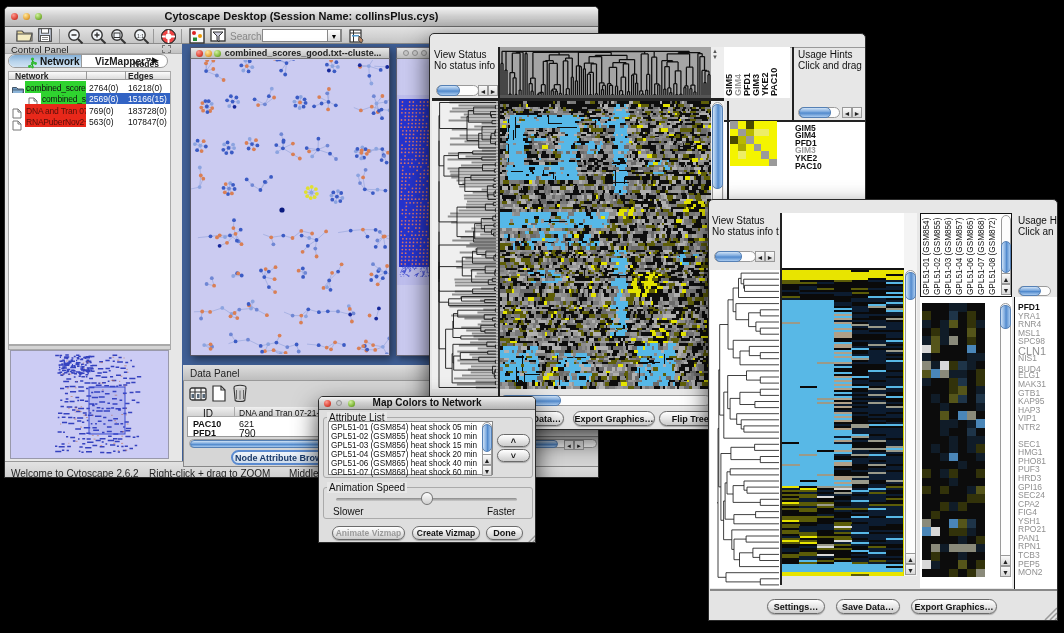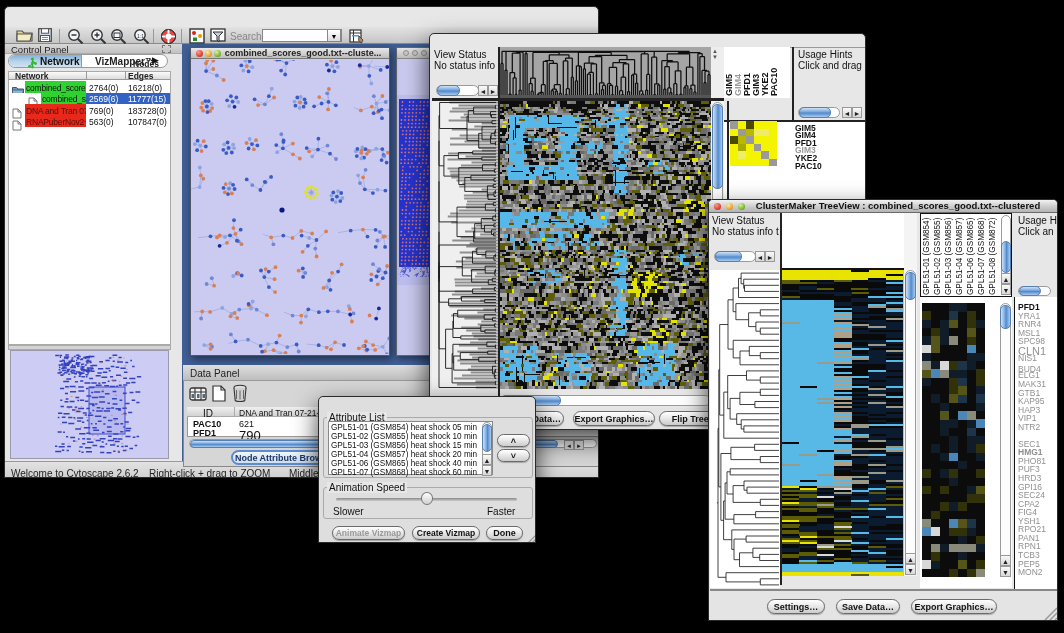--- a/index.html
+++ b/index.html
@@ -20,20 +20,21 @@
 font-weight:bold;color:#111;text-align:center;box-shadow:0 1px 1px rgba(0,0,0,.25);}
 .trk{position:absolute;background:#fdfdfd;border:1px solid #9a9a9a;border-radius:6px;}
 .th{position:absolute;border-radius:5px;border:1px solid #5580b5;
 background:linear-gradient(90deg,#cfe2f6,#76a5dc 45%,#4f88cc 55%,#a9cbf0);}
 .thv{position:absolute;border-radius:5px;border:1px solid #5580b5;
 background:linear-gradient(#cfe2f6,#76a5dc 45%,#4f88cc 55%,#a9cbf0);}
 .arr{position:absolute;background:linear-gradient(#fafafa,#d8d8d8);
 border:1px solid #999;color:#222;text-align:center;}
 </style></head><body>
 <div class="win" style="left:4px;top:6px;width:595px;height:472px;z-index:1;">
+    <div class="tb" style="height:20px;font-size:11px;line-height:19px;"><span class="lt ltr" style="left:6px;"></span><span class="lt lty" style="left:18px;"></span><span class="lt ltg" style="left:30px;"></span>Cytoscape Desktop (Session Name: collinsPlus.cys)</div>
     <div class="abs" style="left:0px;top:20px;width:595px;height:17px;background:linear-gradient(#e2e2e2,#c6c6c6);border-bottom:1px solid #8a8a8a;"></div>
     <div class="abs" style="left:11px;top:21px;width:18px;height:16px;"><svg width="17" height="14" viewBox="0 0 17 14">
         <path d="M1 3h5l2 2h8v8H1z" fill="#e8d89a" stroke="#555" stroke-width="1.2"></path>
         <path d="M1 6h15l-2 7H1z" fill="#f4ecc2" stroke="#555" stroke-width="1.2"></path>
       </svg></div>
     <div class="abs" style="left:33px;top:21px;width:18px;height:16px;"><svg width="14" height="14" viewBox="0 0 14 14">
         <rect x="0.7" y="0.7" width="12.6" height="12.6" fill="#cfd8e8" stroke="#444" stroke-width="1.2"></rect>
         <rect x="3.5" y="0.7" width="7" height="4.5" fill="#fff" stroke="#555"></rect>
         <rect x="2.5" y="7.5" width="9" height="6" fill="#fff" stroke="#555"></rect>
         <rect x="4" y="9" width="6" height="1" fill="#888"></rect>
@@ -123,21 +124,21 @@
     <div class="abs" style="left:81px;top:85.5px;width:84px;height:11.5px;background:#3263c4;"></div>
     <div class="abs" style="left:4px;top:85.5px;width:31px;height:11.5px;background:#fff;"></div>
     <div class="abs" style="left:23px;top:86.5px;width:12px;height:10px;"><svg width="10" height="11" viewBox="0 0 10 11">
         <path d="M1 1h5l3 3v6H1z" fill="#fff" stroke="#777" stroke-width="1"></path>
         <path d="M6 1v3h3" fill="none" stroke="#777" stroke-width="1"></path>
       </svg></div>
     <div class="abs" style="left:36px;top:85.5px;width:45px;height:11.5px;background:#2fd32f;overflow:hidden;">
       <span style="font-size:8.5px;color:#111;white-space:nowrap;position:absolute;left:1px;top:1.5px;letter-spacing:-0.2px;">combined_sco</span>
     </div>
     <div class="abs" style="left:84px;top:87.0px;font-size:8.5px;color:#fff;">2569(6)</div>
-    <div class="abs" style="left:123px;top:87.0px;font-size:8.5px;color:#fff;">11777(15)</div>
+    <div class="abs" style="left:123px;top:87.0px;font-size:8.5px;color:#fff;">15166(15)</div>
     <div class="abs" style="left:7px;top:98.0px;width:12px;height:10px;"><svg width="10" height="11" viewBox="0 0 10 11">
         <path d="M1 1h5l3 3v6H1z" fill="#fff" stroke="#777" stroke-width="1"></path>
         <path d="M6 1v3h3" fill="none" stroke="#777" stroke-width="1"></path>
       </svg></div>
     <div class="abs" style="left:20px;top:97.0px;width:61px;height:11.5px;background:#e8281a;overflow:hidden;">
       <span style="font-size:8.5px;color:#58100a;white-space:nowrap;position:absolute;left:1px;top:1.5px;letter-spacing:-0.2px;">DNA and Tran 07</span>
     </div>
     <div class="abs" style="left:84px;top:98.5px;font-size:8.5px;color:#111;">769(0)</div>
     <div class="abs" style="left:123px;top:98.5px;font-size:8.5px;color:#111;">183728(0)</div>
     <div class="abs" style="left:7px;top:109.5px;width:12px;height:10px;"><svg width="10" height="11" viewBox="0 0 10 11">
@@ -880,21 +881,21 @@
         <path d="M4.5 6v9M8 6.5v9M11.5 6v9" stroke="#666" stroke-width="1"></path>
       </svg></div>
     <div class="abs" style="left:182px;top:400px;width:412px;height:30px;background:#fff;border:1px solid #999;"></div>
     <div class="abs" style="left:182px;top:400px;width:412px;height:10px;background:linear-gradient(#f0f0f0,#d2d2d2);border-bottom:1px solid #aaa;"></div>
     <div class="abs" style="left:198px;top:401px;font-size:10px;color:#111;">ID</div>
     <div class="abs" style="left:229px;top:400px;width:1px;height:10px;background:#aaa;"></div>
     <div class="abs" style="left:234px;top:401px;font-size:8.5px;color:#111;">DNA and Tran 07-21-06&amp;...</div>
     <div class="abs" style="left:188px;top:412px;font-size:9px;font-weight:bold;color:#111;">PAC10</div>
     <div class="abs" style="left:234px;top:412px;font-size:9px;color:#111;">621</div>
     <div class="abs" style="left:188px;top:421px;font-size:9px;font-weight:bold;color:#111;">PFD1</div>
-    <div class="abs" style="left:234px;top:421px;font-size:13px;color:#111;">790</div>
+    <div class="abs" style="left:234px;top:421px;font-size:10px;color:#111;">790</div>
     <div class="abs" style="left:184px;top:432px;width:408px;height:9px;background:#fdfdfd;border:1px solid #999;border-radius:5px;"></div>
     <div class="abs thv" style="left:185px;top:432.5px;width:368px;height:8px;"></div>
     <div class="arr" style="left:559px;top:433px;width:10px;height:10px;font-size:6px;line-height:10px;">◄</div>
     <div class="arr" style="left:569px;top:433px;width:10px;height:10px;font-size:6px;line-height:10px;">►</div>
     <div class="abs" style="left:226px;top:443px;width:100px;height:15px;background:linear-gradient(#eef4fa,#cfdded);border:2px solid #5b8bd0;border-radius:8px;font-size:9px;font-weight:bold;color:#1a3a6a;text-align:center;line-height:12px;">Node Attribute Brows</div>
   </div>
 <div class="win" style="left:429px;top:33px;width:437px;height:397px;z-index:2;">
     <div class="abs" style="left:4px;top:15px;width:63px;height:11px;font-size:10px;color:#111;overflow:hidden;white-space:nowrap;">View Status</div>
     <div class="abs" style="left:4px;top:26px;width:63px;height:11px;font-size:10px;color:#111;overflow:hidden;white-space:nowrap;">No status info f</div>
     <div class="abs trk" style="left:6px;top:51px;width:43px;height:11px;"></div>
@@ -1006,21 +1007,20 @@
     <div class="abs" style="left:365px;top:118.9px;font-size:8.5px;font-weight:bold;color:#111;">YKE2</div>
     <div class="abs" style="left:365px;top:126.5px;font-size:8.5px;font-weight:bold;color:#111;">PAC10</div>
     <div class="abs trk" style="left:70px;top:361px;width:211px;height:11px;"></div>
     <div class="abs thv" style="left:71px;top:361px;width:60px;height:11px;"></div>
     <div class="abs" style="left:2px;top:374px;width:433px;height:21px;background:#e4e4e4;"></div>
     <div class="abs btn" style="left:76px;top:377px;width:58px;height:15px;font-size:9px;line-height:14px;">Save Data…</div>
     <div class="abs btn" style="left:143px;top:377px;width:82px;height:15px;font-size:9px;line-height:14px;">Export Graphics…</div>
     <div class="abs btn" style="left:229px;top:377px;width:86px;height:15px;font-size:9px;line-height:14px;">Flip Tree No…</div>
   </div>
 <div class="win" style="left:708px;top:199px;width:350px;height:422px;z-index:3;">
-    <div class="tb" style="height:13px;font-size:9.5px;padding-left:30px;line-height:12px;"><span class="lt ltr" style="left:5px;"></span><span class="lt lty" style="left:17px;"></span><span class="lt ltg" style="left:29px;"></span>ClusterMaker TreeView : combined_scores_good.txt--clustered</div>
     <div class="abs" style="left:3px;top:15px;width:67px;height:11px;font-size:10px;color:#111;overflow:hidden;white-space:nowrap;">View Status</div>
     <div class="abs" style="left:3px;top:26px;width:67px;height:11px;font-size:10px;color:#111;overflow:hidden;white-space:nowrap;">No status info t</div>
     <div class="abs trk" style="left:5px;top:51px;width:42px;height:11px;"></div>
     <div class="abs thv" style="left:6px;top:51px;width:27px;height:11px;"></div>
     <div class="arr" style="left:46px;top:51px;width:10px;height:11px;font-size:7px;line-height:11px;">◄</div>
     <div class="arr" style="left:56px;top:51px;width:10px;height:11px;font-size:7px;line-height:11px;">►</div>
     <div class="abs" style="left:71px;top:13px;width:2px;height:372px;background:#222;"></div>
     <div class="abs" style="left:73px;top:13px;width:135px;height:56px;background:#fff;"></div>
     <div class="abs" style="left:73px;top:68px;width:135px;height:2px;background:#111;"></div>
     <div class="abs" style="left:73px;top:70px;width:121px;height:306px;">
@@ -1099,21 +1099,21 @@
     <div class="abs" style="left:309px;top:164px;font-size:8.5px;font-weight:normal;color:#909090;">BUD4</div>
     <div class="abs" style="left:309px;top:170.4px;font-size:8.5px;font-weight:normal;color:#909090;">ELG1</div>
     <div class="abs" style="left:309px;top:178.95px;font-size:8.5px;font-weight:normal;color:#909090;">MAK31</div>
     <div class="abs" style="left:309px;top:187.5px;font-size:8.5px;font-weight:normal;color:#909090;">GTB1</div>
     <div class="abs" style="left:309px;top:196.05px;font-size:8.5px;font-weight:normal;color:#909090;">KAP95</div>
     <div class="abs" style="left:309px;top:204.60000000000002px;font-size:8.5px;font-weight:normal;color:#909090;">HAP3</div>
     <div class="abs" style="left:309px;top:213.15px;font-size:8.5px;font-weight:normal;color:#909090;">VIP1</div>
     <div class="abs" style="left:309px;top:221.70000000000002px;font-size:8.5px;font-weight:normal;color:#909090;">NTR2</div>
     <div class="abs" style="left:309px;top:230.25px;font-size:8.5px;font-weight:bold;color:#909090;margin-left:46px;">MSI1</div>
     <div class="abs" style="left:309px;top:238.8px;font-size:8.5px;font-weight:normal;color:#909090;">SEC1</div>
-    <div class="abs" style="left:309px;top:247.35000000000002px;font-size:8.5px;font-weight:bold;color:#909090;">HMG1</div>
+    <div class="abs" style="left:309px;top:247.35000000000002px;font-size:8.5px;font-weight:normal;color:#909090;">HMG1</div>
     <div class="abs" style="left:309px;top:255.9px;font-size:8.5px;font-weight:normal;color:#909090;">PHO81</div>
     <div class="abs" style="left:309px;top:264.45000000000005px;font-size:8.5px;font-weight:normal;color:#909090;">PUF3</div>
     <div class="abs" style="left:309px;top:273.0px;font-size:8.5px;font-weight:normal;color:#909090;">HRD3</div>
     <div class="abs" style="left:309px;top:281.55px;font-size:8.5px;font-weight:normal;color:#909090;">GPI16</div>
     <div class="abs" style="left:309px;top:290.1px;font-size:8.5px;font-weight:normal;color:#909090;">SEC24</div>
     <div class="abs" style="left:309px;top:298.65px;font-size:8.5px;font-weight:normal;color:#909090;">CPA2</div>
     <div class="abs" style="left:309px;top:307.20000000000005px;font-size:8.5px;font-weight:normal;color:#909090;">FIG4</div>
     <div class="abs" style="left:309px;top:315.75px;font-size:8.5px;font-weight:normal;color:#909090;">YSH1</div>
     <div class="abs" style="left:309px;top:324.3px;font-size:8.5px;font-weight:normal;color:#909090;">RPO21</div>
     <div class="abs" style="left:309px;top:332.85px;font-size:8.5px;font-weight:normal;color:#909090;">PAN1</div>
@@ -1124,20 +1124,21 @@
     <div class="abs" style="left:1px;top:389px;width:348px;height:2px;background:#888;"></div>
     <div class="abs" style="left:1px;top:391px;width:348px;height:30px;background:#e4e4e4;"></div>
     <div class="abs btn" style="left:58px;top:399px;width:58px;height:15px;font-size:9px;line-height:14px;">Settings…</div>
     <div class="abs btn" style="left:127px;top:399px;width:64px;height:15px;font-size:9px;line-height:14px;">Save Data…</div>
     <div class="abs btn" style="left:202px;top:399px;width:86px;height:15px;font-size:9px;line-height:14px;">Export Graphics…</div>
     <div class="abs" style="left:334px;top:406px;width:14px;height:14px;"><svg width="14" height="14" viewBox="0 0 14 14">
         <path d="M14 2L2 14M14 7L7 14M14 12l-2 2" stroke="#999" stroke-width="1.5"></path>
       </svg></div>
   </div>
 <div class="win" style="left:318px;top:396px;width:218px;height:147px;z-index:4;background:#dedede;">
+    <div class="tb" style="height:13px;font-size:10px;line-height:12px;"><span class="lt ltr" style="left:5px;"></span><span class="lt ltx" style="left:17px;"></span><span class="lt ltg" style="left:29px;"></span>Map Colors to Network</div>
     <div class="abs" style="left:4px;top:20px;width:210px;height:61px;border:1px solid #aaa;border-radius:3px;"></div>
     <div class="abs" style="left:8px;top:15px;font-size:10px;color:#111;background:#e7e7e7;padding:0 2px;">Attribute List</div>
     <div class="abs" style="left:9px;top:24px;width:165px;height:54px;background:#fff;border:1px solid #888;overflow:hidden;"></div>
     <div class="abs" style="left:12px;top:26px;font-size:8.2px;color:#111;">GPL51-01 (GSM854) heat shock 05 min</div>
     <div class="abs" style="left:12px;top:35px;font-size:8.2px;color:#111;">GPL51-02 (GSM855) heat shock 10 min</div>
     <div class="abs" style="left:12px;top:44px;font-size:8.2px;color:#111;">GPL51-03 (GSM856) heat shock 15 min</div>
     <div class="abs" style="left:12px;top:53px;font-size:8.2px;color:#111;">GPL51-04 (GSM857) heat shock 20 min</div>
     <div class="abs" style="left:12px;top:62px;font-size:8.2px;color:#111;">GPL51-06 (GSM865) heat shock 40 min</div>
     <div class="abs" style="left:12px;top:71px;font-size:8.2px;color:#111;">GPL51-07 (GSM868) heat shock 60 min</div>
     <div class="abs trk" style="left:163px;top:25px;width:10px;height:52px;"></div>

